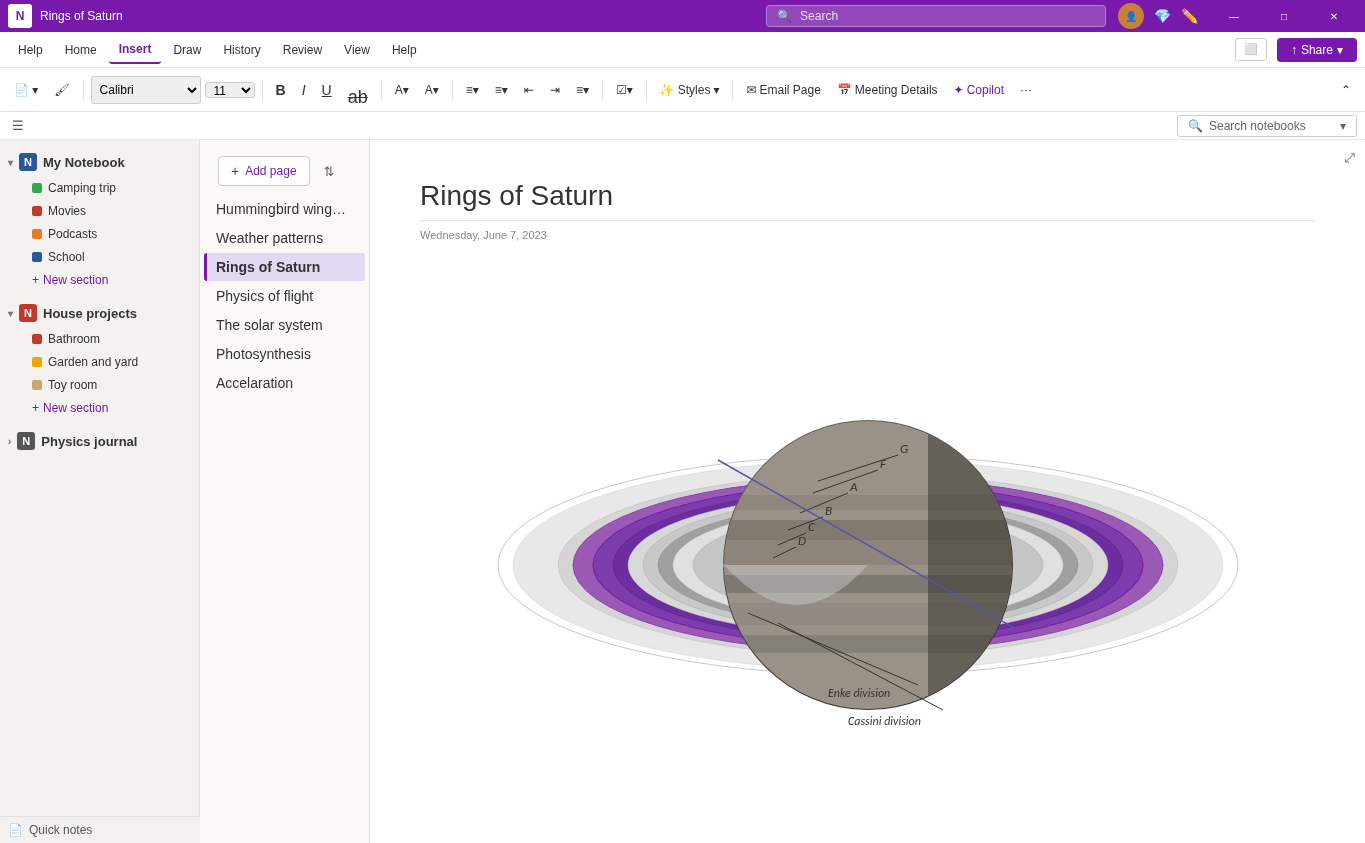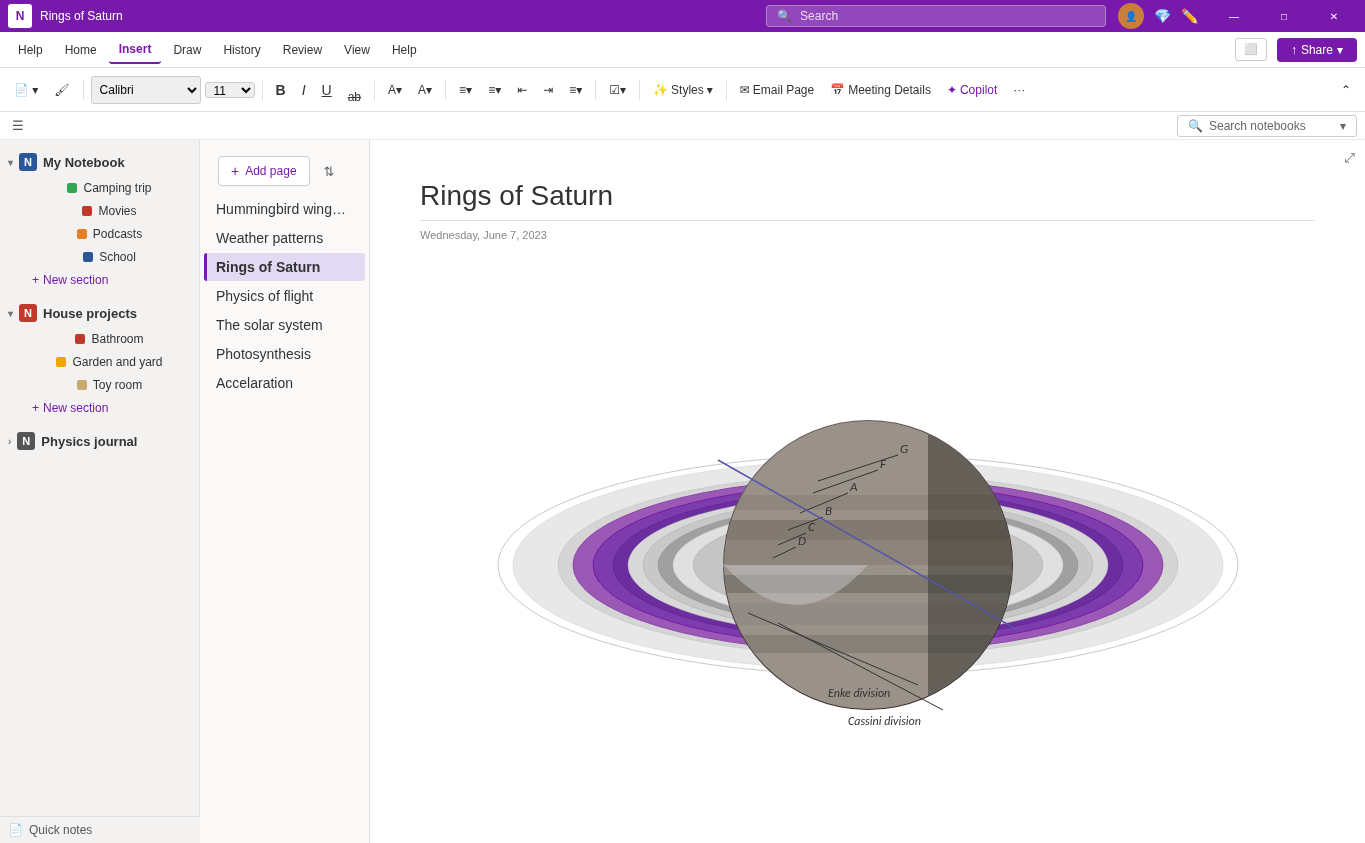--- a/index.html
+++ b/index.html
@@ -100,21 +100,21 @@
       width: 110px; height: 28px; border: 1px solid #ccc; border-radius: 3px;
       font-size: 12px; padding: 0 4px;
     }
     .font-size-select {
       width: 50px; height: 16px; border: 1px solid #ccc; border-radius: 3px;
       font-size: 12px; padding: 0 4px;
     }
     .tb-bold { font-weight: bold; font-size: 14px; }
     .tb-italic { font-style: italic; font-size: 14px; }
     .tb-underline { text-decoration: underline; font-size: 14px; }
-    .tb-strike { text-decoration: line-through; font-size: 12px; margin-top: 15px; }
+    .tb-strike { text-decoration: line-through; font-size: 18px; margin-top: 15px; }
 
     
     .collapse-bar {
       height: 28px;
       background: white;
       border-bottom: 1px solid #e8e8e8;
       display: flex;
       align-items: center;
       padding: 0 8px;
       flex-shrink: 0;
@@ -149,21 +149,21 @@
     .notebook-icon {
       width: 18px; height: 18px; border-radius: 3px;
       display: flex; align-items: center; justify-content: center;
       font-weight: bold; font-size: 11px; color: white;
       flex-shrink: 0;
     }
     .section-item {
       display: flex; align-items: center; gap: 6px;
       padding: 4px 8px 4px 28px;
       cursor: pointer; font-size: 12px; color: #333;
-      border-radius: 3px; margin: 1px 4px; justify-content: center;
+      border-radius: 3px; margin: 1px 4px;
     }
     .section-dot {
       width: 10px; height: 10px; border-radius: 2px; flex-shrink: 0;
     }
     .new-section {
       display: flex; align-items: center; gap: 4px;
       padding: 4px 8px 4px 28px;
       cursor: pointer; font-size: 12px; color: #7719aa;
       margin: 1px 4px;
     }

